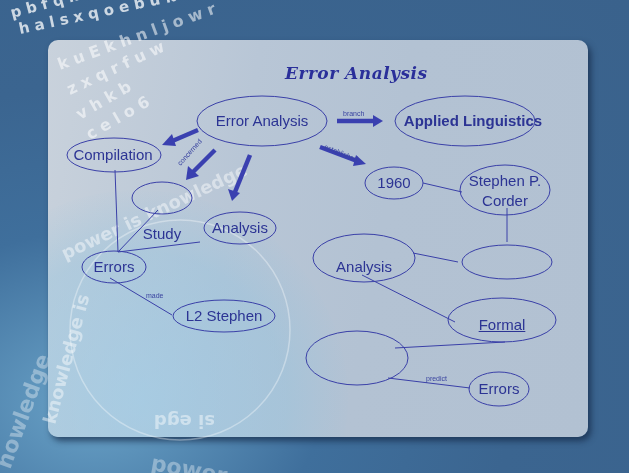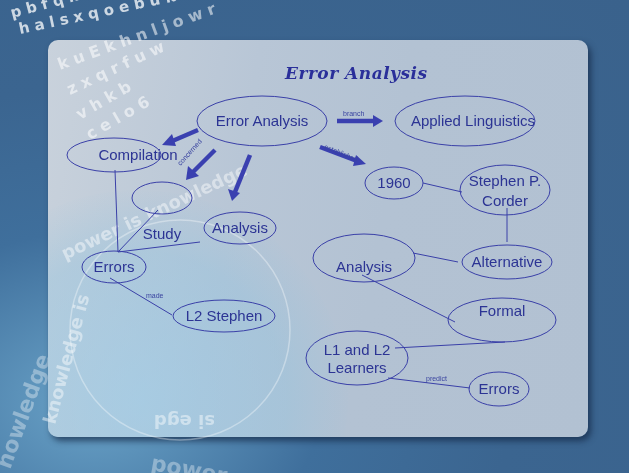--- a/index.html
+++ b/index.html
@@ -94,34 +94,31 @@
       <ellipse cx="507" cy="262" rx="45" ry="17"></ellipse>
       <ellipse cx="502" cy="320" rx="54" ry="22"></ellipse>
       <ellipse cx="357" cy="358" rx="51" ry="27"></ellipse>
       <ellipse cx="499" cy="389" rx="30" ry="17"></ellipse>
     </g>
   </svg>
 
   <div class="title">Error Analysis</div>
 
   <div class="node-label" style="left:197px;top:112px;width:130px;">Error Analysis</div>
-  <div class="node-label" style="left:395px;top:112px;width:156px;">Applied Linguistics</div>
-  <div class="node-label" style="left:80px;top:146px;width:116px;">Compilation</div>
+  <div class="node-label" style="left:395px;top:112px;width:156px;font-weight:bold;">Applied Linguistics</div>
+  <div class="node-label" style="left:55px;top:146px;width:116px;">Compilation</div>
   <div class="node-label" style="left:132px;top:189px;width:60px;margin-top:36px;">Study</div>
   <div class="node-label" style="left:204px;top:219px;width:72px;">Analysis</div>
   <div class="node-label" style="left:82px;top:258px;width:64px;">Errors</div>
   <div class="node-label" style="left:173px;top:307px;width:102px;">L2  Stephen</div>
   <div class="node-label" style="left:365px;top:174px;width:58px;">1960</div>
   <div class="node-label" style="left:460px;top:192px;width:90px;">Corder</div>
   <div class="node-label" style="left:460px;top:172px;width:90px;">Stephen P.</div>
   <div class="node-label" style="left:313px;top:258px;width:102px;">Analysis</div>
-  <div class="node-label" style="left:462px;top:253px;width:90px;">Alternative</div>
-  <div class="node-label" style="left:448px;top:302px;width:108px;">Formal</div>
-  <div class="node-label" style="left:306px;top:341px;width:102px;">L1 and L2</div>
-  <div class="node-label" style="left:306px;top:359px;width:102px;">Learners</div>
+  <div class="node-label" style="left:448px;top:316px;width:108px;text-decoration:underline;">Formal</div>
   <div class="node-label" style="left:469px;top:380px;width:60px;">Errors</div>
 
   <div class="edge-label" style="left:343px;top:110px;">branch</div>
   <div class="edge-label" style="left:176px;top:162px;transform:rotate(-48deg);transform-origin:left top;">concerned</div>
   <div class="edge-label" style="left:326px;top:143px;transform:rotate(22deg);transform-origin:left top;">established</div>
   <div class="edge-label" style="left:146px;top:292px;">made</div>
   <div class="edge-label" style="left:426px;top:375px;">predict</div>
 </div>
 
 </body></html>

